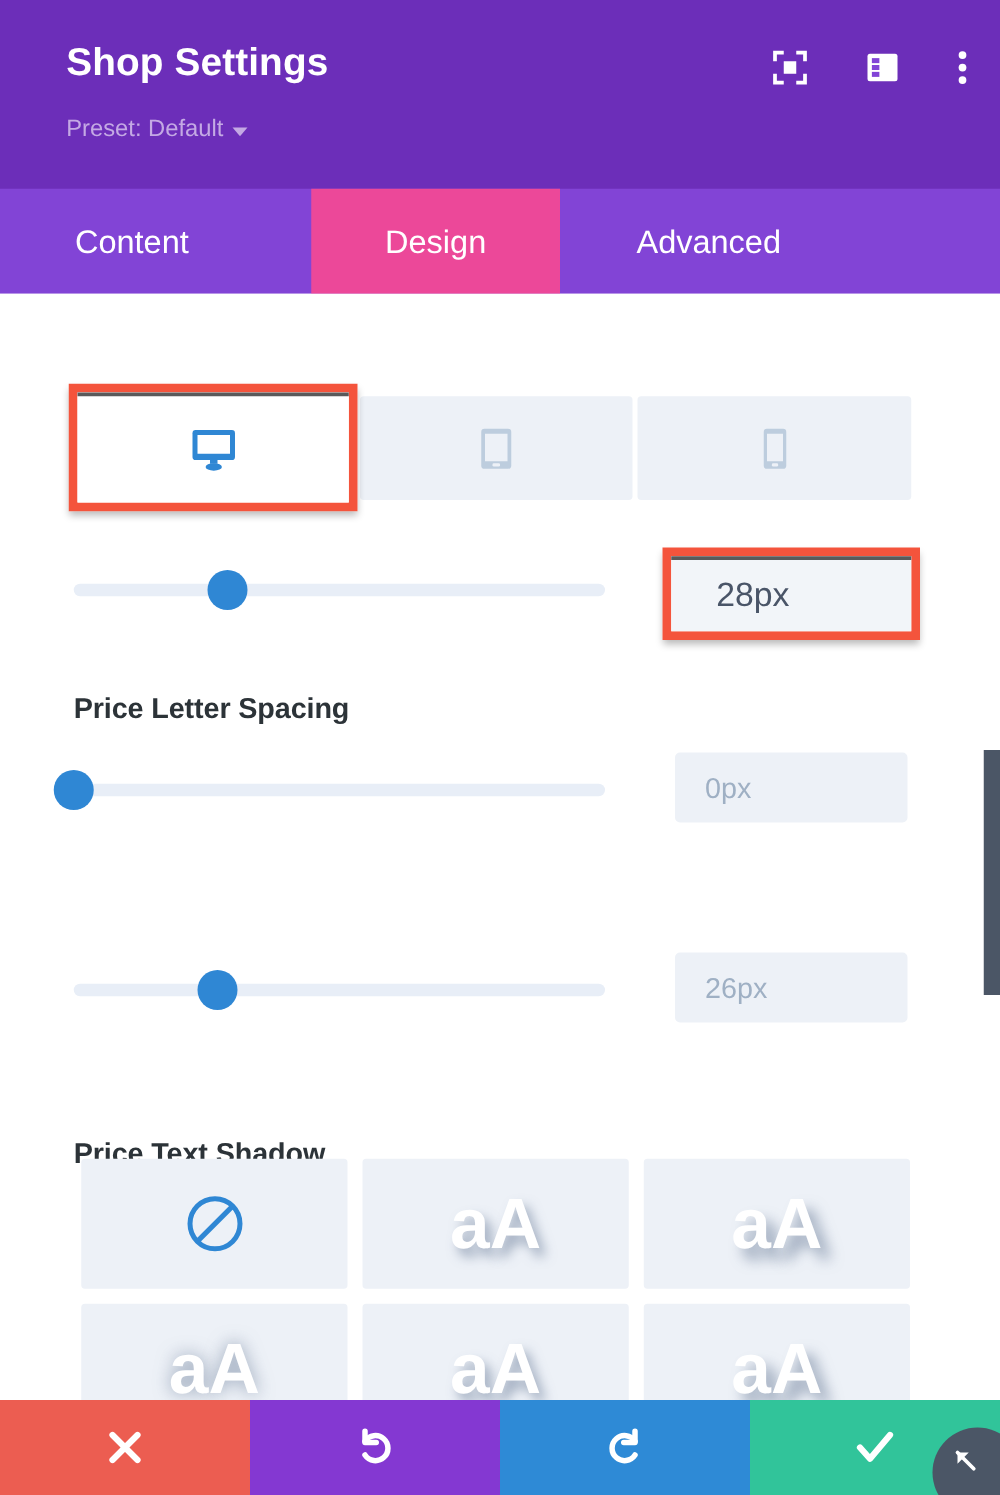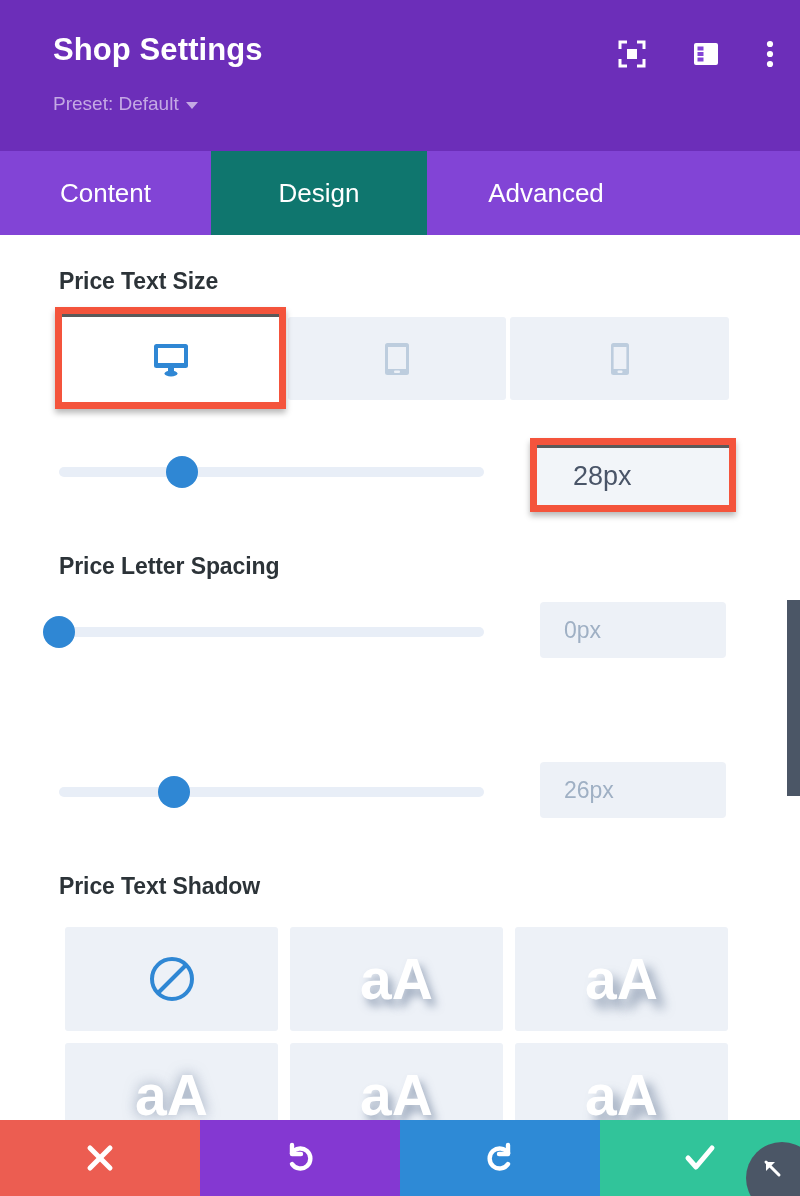--- a/index.html
+++ b/index.html
@@ -54,21 +54,21 @@
     display: flex;
   }
   .tab {
     height: 84px;
     display: flex; align-items: center; justify-content: center;
     color: #ffffff; font-size: 26px; font-weight: 400;
     cursor: pointer;
     padding: 0 30px;
   }
   .tab-content { width: 211px; }
-  .tab-design  { width: 216px; background: #0f766e; }
+  .tab-design  { width: 199px; background: #ec4899; margin-left: 38px; }
   .tab-advanced{ width: 238px; }
 
   
   .body {
     position: absolute; top: 235px; left: 0;
     width: 800px; height: 961px;
     background: #ffffff;
     overflow: hidden;
   }
   .section-label {
@@ -251,21 +251,20 @@
   </div>
 
   <div class="tabs">
     <div class="tab tab-content">Content</div>
     <div class="tab tab-design">Design</div>
     <div class="tab tab-advanced">Advanced</div>
   </div>
 
   <div class="body">
 
-    <div class="section-label" style="position:absolute;left:59px;top:33px;">Price Text Size</div>
 
     <div class="device-row">
       <div class="device-btn selected"></div>
       <div class="device-btn">
         <svg width="26" height="34" viewBox="0 0 26 34">
           <rect x="1" y="1" width="24" height="32" rx="2.5" fill="#bdcdde"></rect>
           <rect x="4" y="5" width="18" height="22" fill="#edf1f7"></rect>
           <rect x="10" y="28.5" width="6" height="2.6" rx="1" fill="#edf1f7"></rect>
         </svg>
       </div>
@@ -297,21 +296,21 @@
     <div class="slider" style="left:59px;top:392px;">
       <div class="thumb" id="thumb-spacing" style="left: 0%;"></div>
     </div>
     <div class="value-box" style="left:540px;top:367px;">0px</div>
 
     <div class="slider" style="left:59px;top:552px;">
       <div class="thumb" id="thumb-lineheight" style="left: 27%;"></div>
     </div>
     <div class="value-box" style="left:540px;top:527px;">26px</div>
 
-    <div class="section-label" style="position:absolute;left:59px;top:638px;">Price Text Shadow</div>
+    <div class="section-label" style="position:absolute;left:59px;top:674px;">Price Text Shadow</div>
 
     <div class="shadow-grid">
       <div class="shadow-btn">
         <svg width="46" height="46" viewBox="0 0 46 46">
           <circle cx="23" cy="23" r="20" fill="none" stroke="#2f87d4" stroke-width="4"></circle>
           <line x1="9.5" y1="36.5" x2="36.5" y2="9.5" stroke="#2f87d4" stroke-width="4"></line>
         </svg>
       </div>
       <div class="shadow-btn">
         <span class="aA s1">aA</span>

